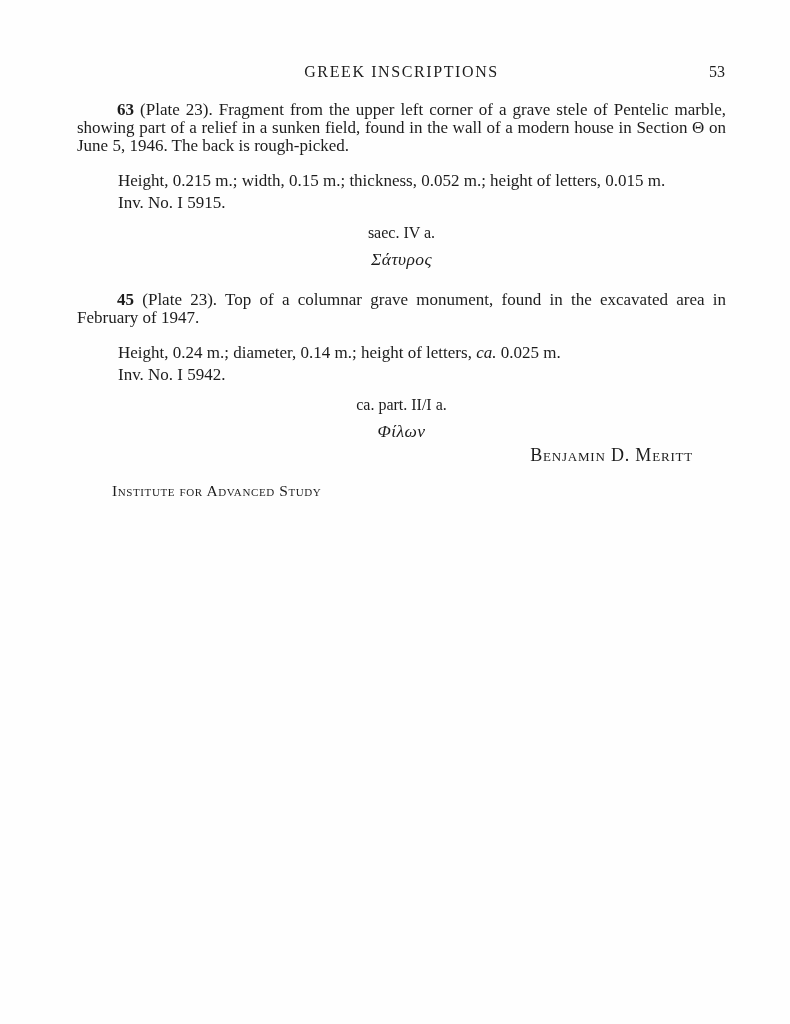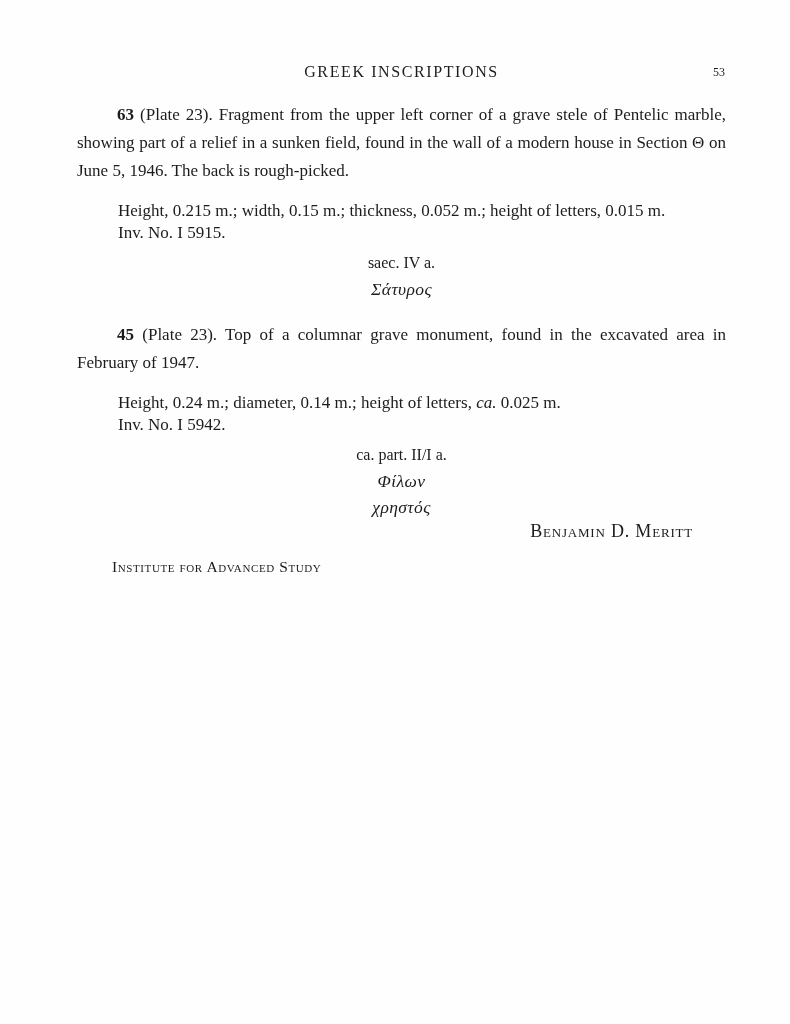--- a/index.html
+++ b/index.html
@@ -34,30 +34,30 @@
   .running-title {
     text-align: center;
     font-size: 16px;
     letter-spacing: 1.6px;
     line-height: 20px;
   }
   .page-number {
     position: absolute;
     right: 1px;
     top: 0;
-    font-size: 12px;
+    font-size: 16px;
     line-height: 20px;
   }
 
   
   .entry-para {
     margin-top: 19px;
     text-align: justify;
     text-indent: 40px;
-    line-height: 28px;
+    line-height: 18px;
   }
   .entry-num { font-weight: bold; }
 
   
   .dims {
     margin-left: 41px;
     line-height: 22px;
   }
   .dims-first { margin-top: 15px; }
 
@@ -126,21 +126,20 @@
       <p class="entry-para"><b class="entry-num">45</b><span> (Plate 23). Top of a columnar grave monument, found in the excavated area in February of 1947.</span></p>
 
       <p class="dims dims-first"><span>Height, 0.24 m.; diameter, 0.14 m.; height of letters, </span><span class="ital">ca.</span><span> 0.025 m.</span></p>
 
       <p class="dims">Inv. No. I 5942.</p>
 
       <p class="date-line">ca. part. II/I a.</p>
 
       <p class="greek-line greek-first">Φίλων</p>
 
-      <p class="greek-line">χρηστός</p>
     </section>
 
     <footer>
       <p class="author-line">Benjamin D. Meritt</p>
       <p class="institution-line">Institute for Advanced Study</p>
     </footer>
 
   </div>
 </div>
 

